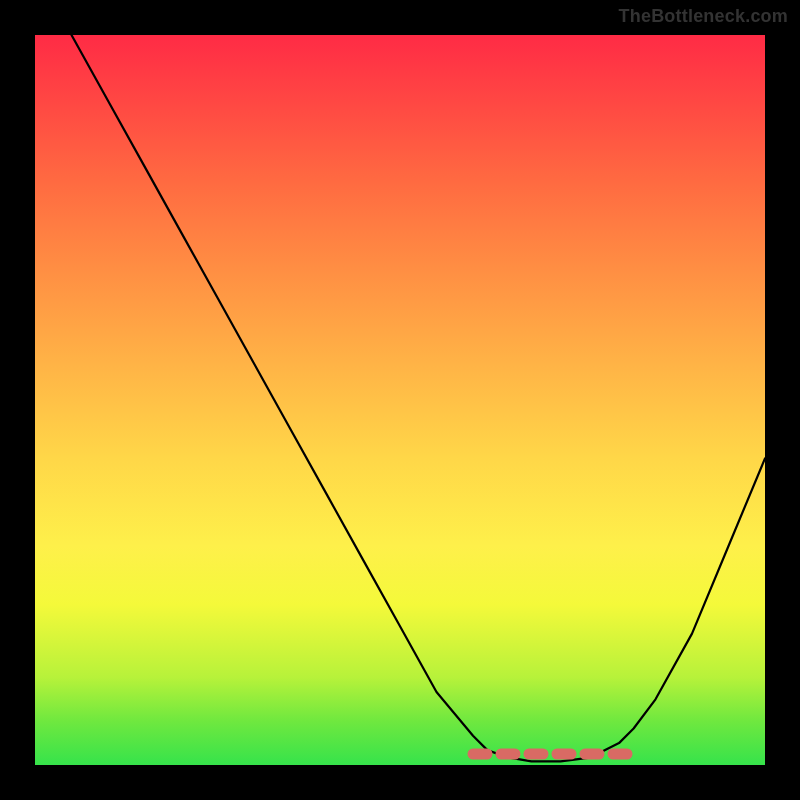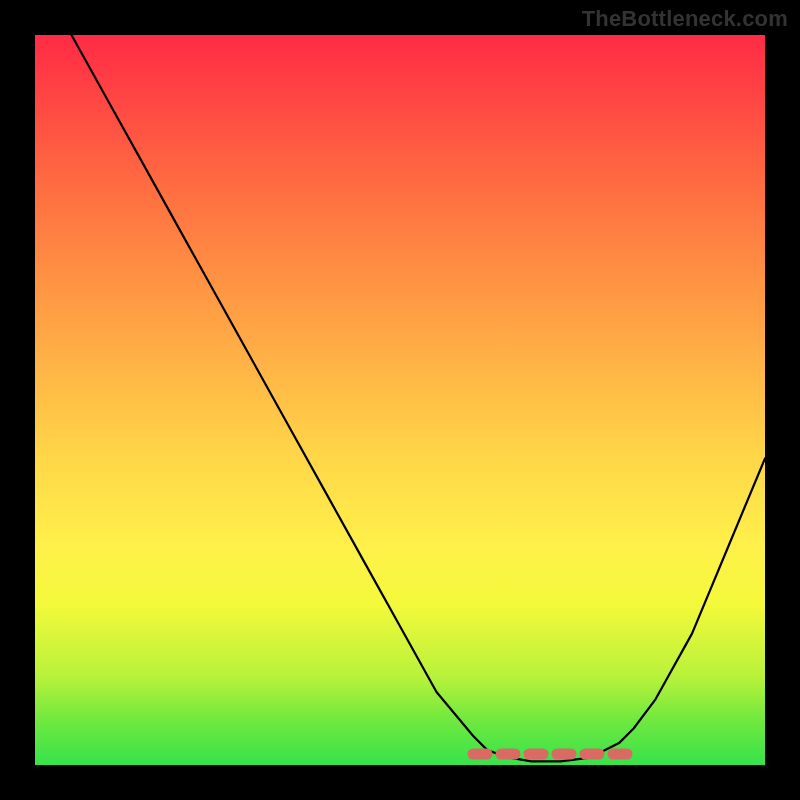--- a/index.html
+++ b/index.html
@@ -15,21 +15,21 @@
     position: relative;
     width: 800px;
     height: 800px;
     background: #000;
   }
   .watermark {
     position: absolute;
     top: 6px;
     right: 12px;
     color: #333;
-    font-size: 22px;
+    font-size: 18px;
     font-weight: 600;
     letter-spacing: 0.2px;
     user-select: none;
   }
   
   .plot {
     position: absolute;
     left: 35px;
     top: 35px;
     width: 730px;

